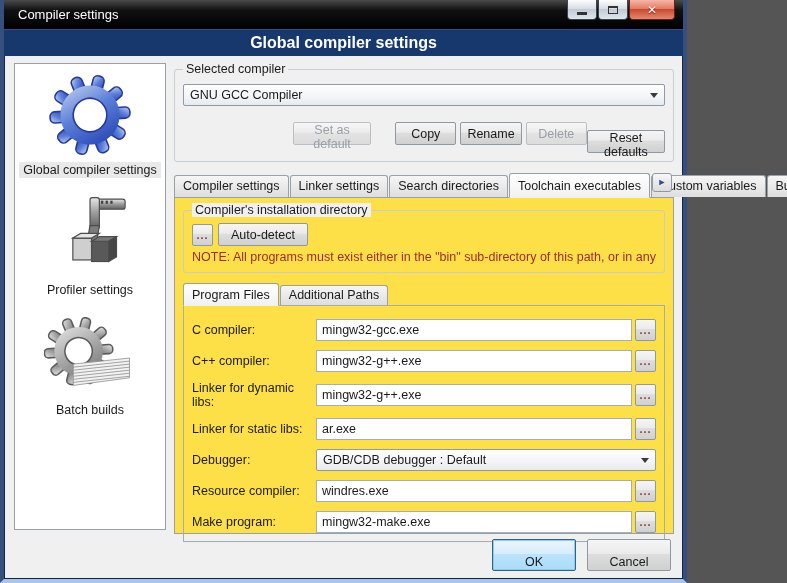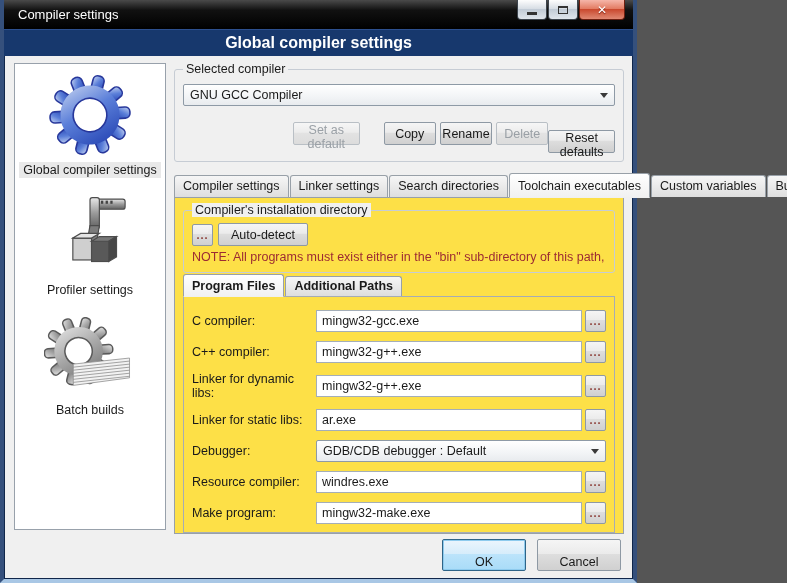--- a/index.html
+++ b/index.html
@@ -2,21 +2,21 @@
 <html><head>
 <meta charset="utf-8">
 <style>
   * { box-sizing: border-box; margin: 0; padding: 0; }
   html,body { width: 787px; height: 583px; }
   body {
     font-family: "Liberation Sans", "DejaVu Sans", sans-serif;
     font-size: 12.5px; color: #1a1a1a; background: #555;
   }
   .window {
-    position: relative; width: 637px; height: 583px;
+    position: relative; width: 687px; height: 583px;
     background: #f0f0f0;
     border-left: 4px solid #35507c; border-right: 4px solid #35507c;
     border-bottom: 4px solid #a9c7e5;
     box-shadow: inset 0 0 0 1px #10264a;
     display: flex; flex-direction: column;
   }
   
   .titlebar {
     height: 29px; flex: none;
     background: linear-gradient(180deg,#4a4a4a 0%,#111 35%,#000 100%);
@@ -119,21 +119,21 @@
   .textbox {
     height: 22px; border: 1px solid #a4aeb8; background: #fff; padding: 0 5px;
     font-family: inherit; font-size: 12.5px; color: #1a1a1a; flex: 1; min-width: 0;
   }
   .browse {
     width: 21px; height: 22px; padding: 0; flex: none;
     font-weight: bold; color: #8b3a34; letter-spacing: 1px; font-size: 11px; line-height: 10px;
   }
   .autodetect { flex: none; margin-left: 2px; }
   .note { color: #9c2b33; font-size: 12.5px; margin-top: 4px; white-space: nowrap; overflow: hidden; }
-  .subtabs { display: flex; align-items: flex-end; margin-top: 1px; position: relative; z-index: 2; height: 23px; font-weight: bold; }
+  .subtabs { display: flex; align-items: flex-end; margin-top: 10px; position: relative; z-index: 2; height: 23px; }
   .subtabs .tab { height: 20px; line-height: 19px; }
   .subtabs .tab.selected { height: 23px; line-height: 22px; }
   .subpanel {
     flex: 1; border: 1px solid #a6acb4; padding: 13px 8px 8px;
     display: flex; flex-direction: column; gap: 9px;
   }
   .frow { display: flex; align-items: center; }
   .frow .flabel { width: 124px; flex: none; font-size: 12.5px; }
   .frow .ctl { flex: 1; display: flex; gap: 3px; align-items: center; min-width: 0; }
   .frow .combo { flex: 1; }

